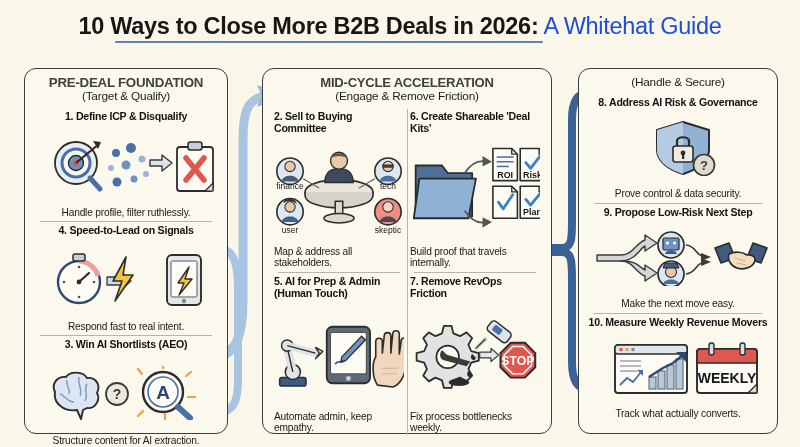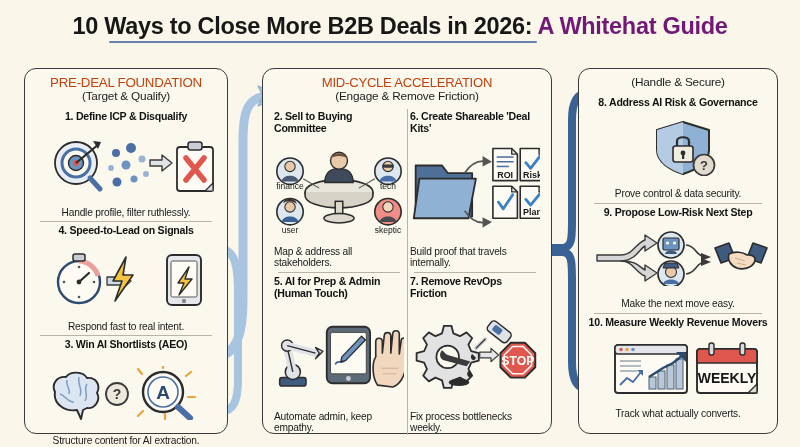--- a/index.html
+++ b/index.html
@@ -44,23 +44,23 @@
     left: 8%;
     right: -1%;
     bottom: -1px;
     height: 2.5px;
     background: #4a6fa5;
     opacity: .85;
     border-radius: 2px;
   }
   .title-accent {
     font-size: 23.5px;
-    font-weight: bold;
+    font-weight: normal;
     letter-spacing: -0.3px;
-    color: #701a75;
+    color: #1d4ed8;
     margin-left: 5px;
   }
 
   
   .col {
     position: absolute;
     top: 68px;
     height: 366px;
     background: #fbf8ee;
     border: 1.6px solid #3b3b3b;
@@ -71,23 +71,23 @@
   .col-2 { left: 262px; width: 290px; }
   .col-3 { left: 578px; width: 200px; }
 
   .col-head {
     text-align: center;
     line-height: 1.08;
     margin-bottom: 4px;
   }
   .col-head .h1 {
     font-size: 13.3px;
-    font-weight: normal;
+    font-weight: bold;
     letter-spacing: -0.25px;
-    color: #c2410c;
+    color: #404040;
   }
   .col-2 .col-head .h1 { font-size: 13.1px; }
   .col-head .h2 {
     font-size: 11.8px;
     color: #1d1d1d;
     letter-spacing: -0.2px;
   }
 
   
   .block {

